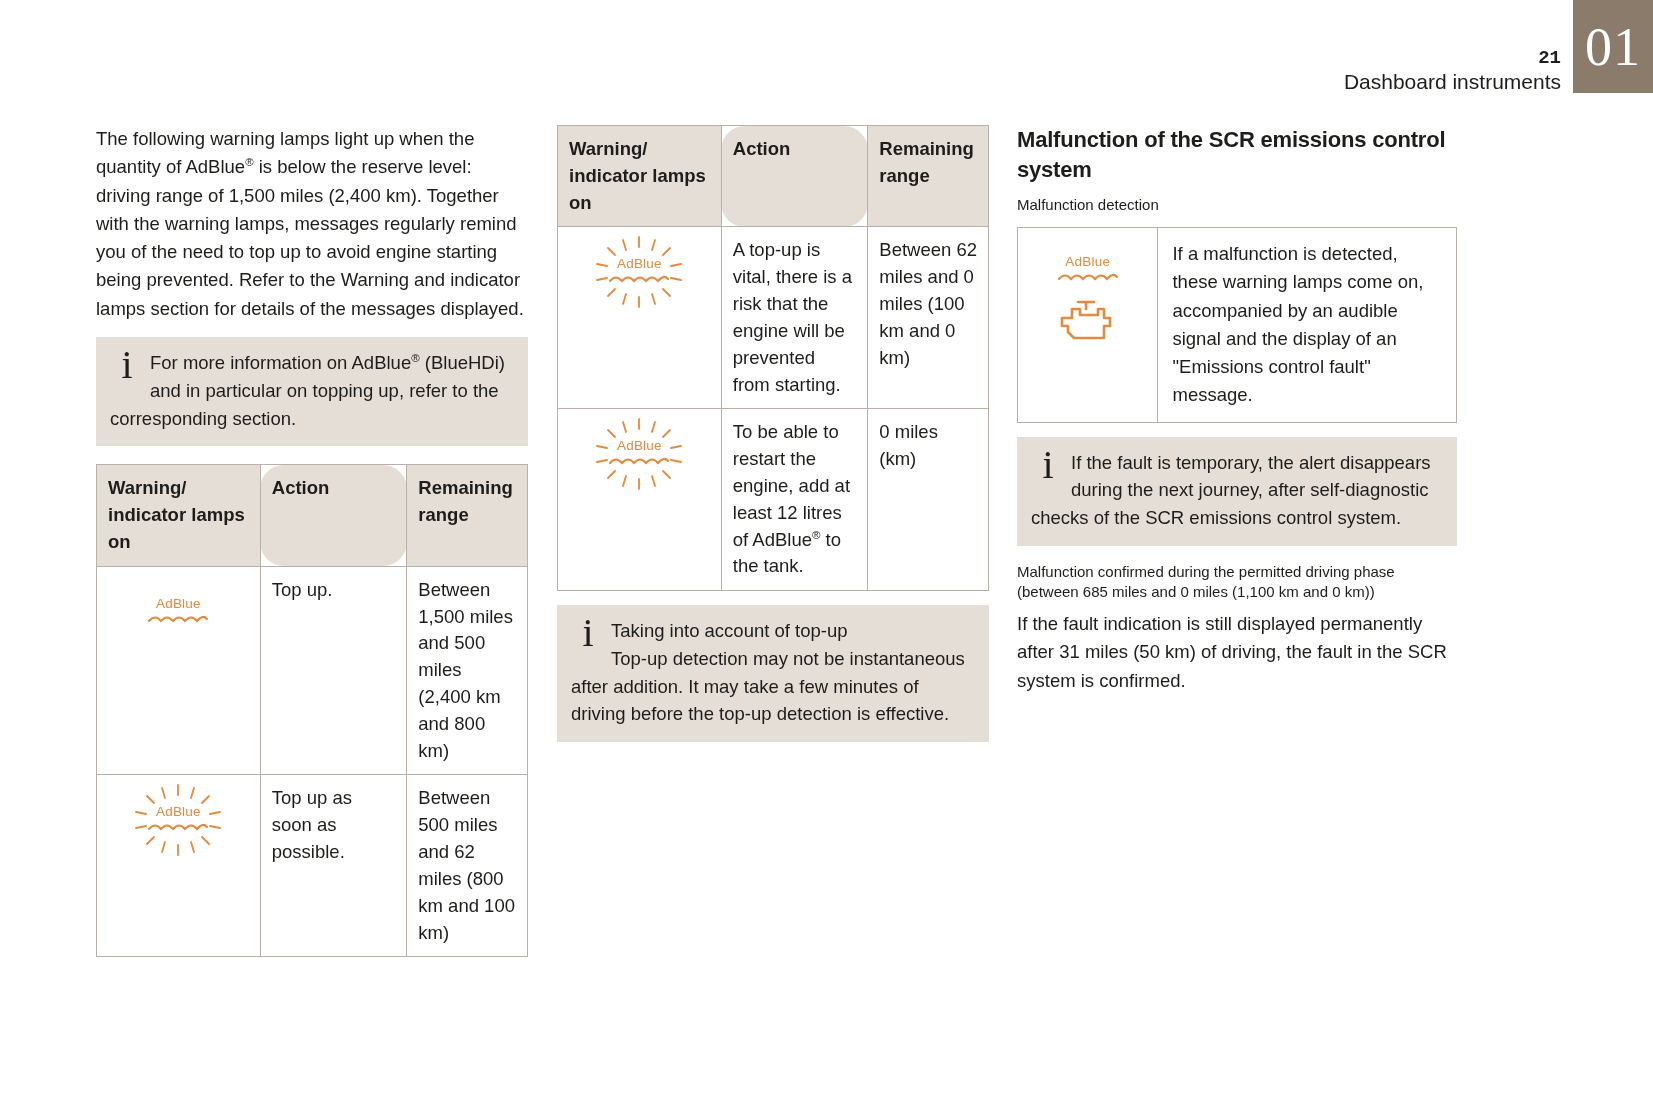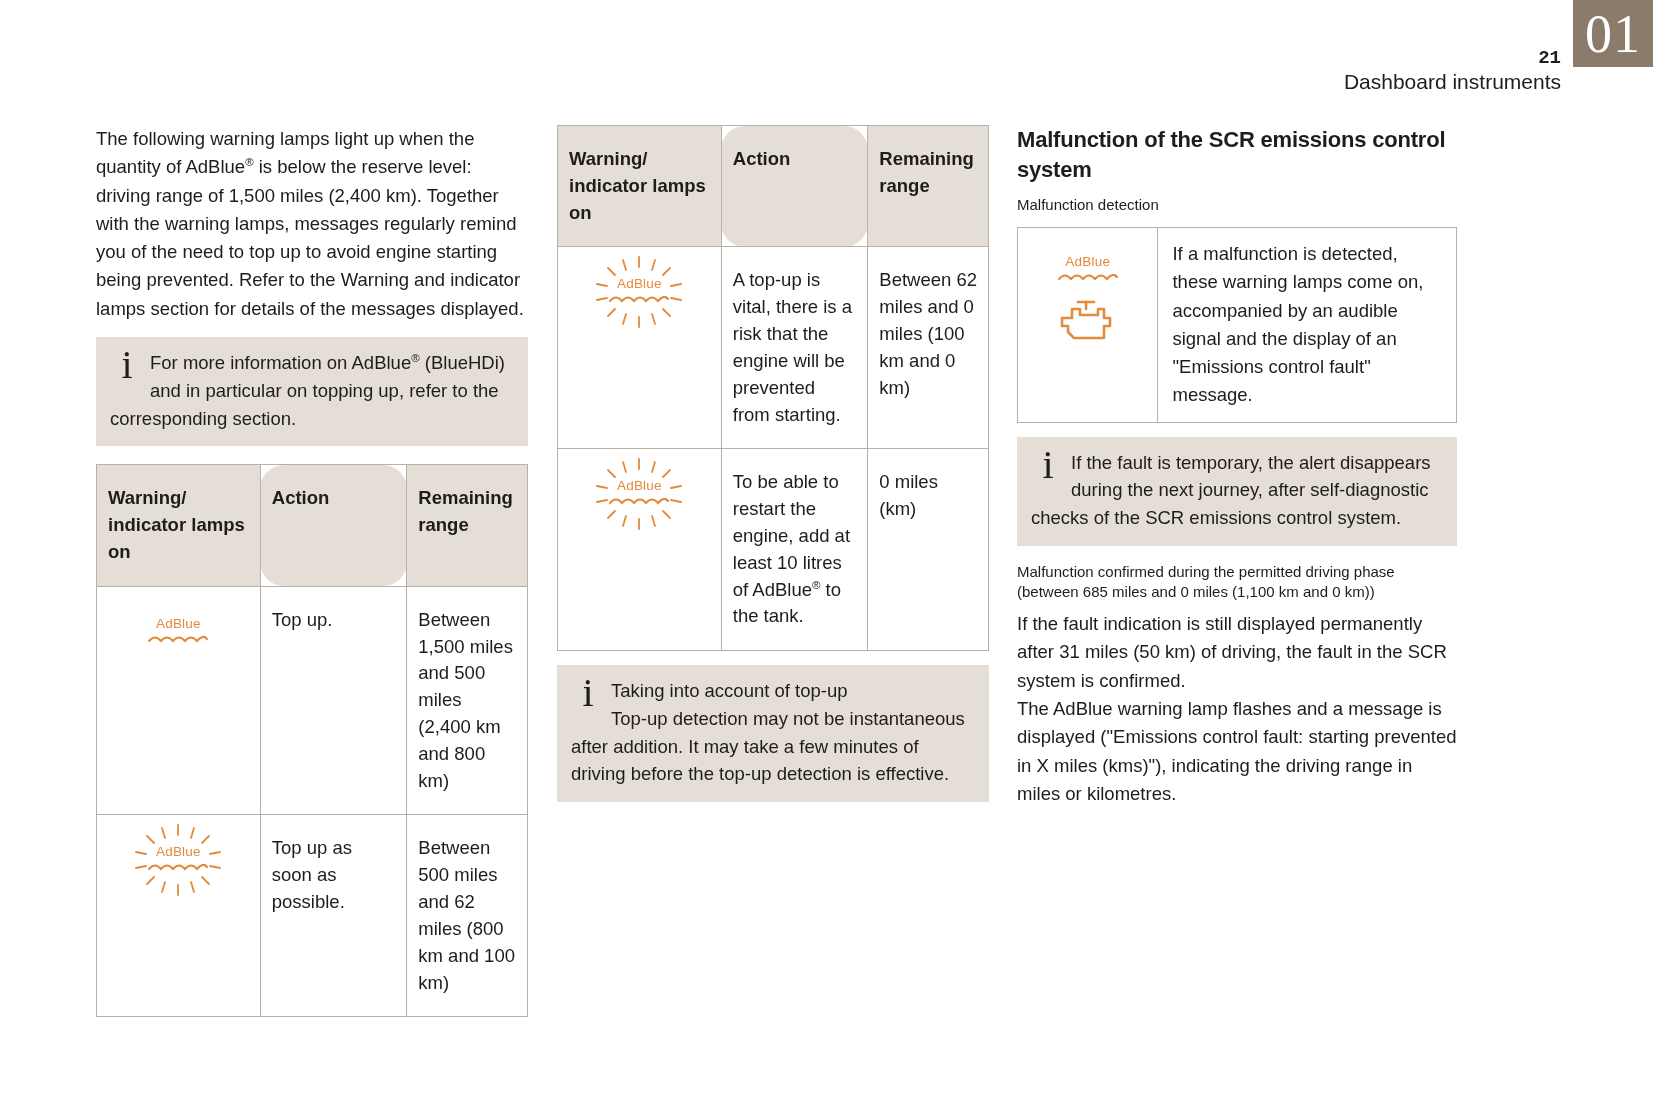--- a/index.html
+++ b/index.html
@@ -9,21 +9,21 @@
     background:#ffffff;
     font-family:"Liberation Sans", sans-serif;
     color:#1d1d1b;
     position:relative;
     overflow:hidden;
   }
 
   
   .chapter-tab{
     position:absolute; top:0; right:0;
-    width:80px; height:67px;
+    width:80px; height:93px;
     background:#8b7b6b;
     display:flex; align-items:center; justify-content:center;
   }
   .chapter-tab .num{
     font-family:"Liberation Serif", serif;
     font-size:54px; color:#ffffff; line-height:1; letter-spacing:1px;
   }
   .header-text{
     position:absolute; top:48px; right:92px;
     text-align:right;
@@ -78,21 +78,21 @@
   
   table.wt{
     border-collapse:collapse;
     width:100%;
     margin-top:18px;
     table-layout:fixed;
   }
   table.wt th, table.wt td{
     border:1px solid #b9b1a7;
     vertical-align:top;
-    padding:20px 11px;
+    padding:10px 11px;
     font-size:18.5px;
     line-height:1.45;
   }
   table.wt th{
     background:#e5ded6;
     font-weight:bold;
     text-align:left;
   }
   table.wt td.lampcell{
     text-align:center;
@@ -268,21 +268,21 @@
             </g>
           </svg>
           <span class="adblue-core">
             <span class="adblue-word">AdBlue</span>
             <svg class="adblue-waves" width="62" height="13" viewBox="0 0 62 13">
               <path d="M2 8 Q8 1 14 8 Q20 1 26 8 Q32 1 38 8 Q44 1 50 8 Q56 1 60 6" fill="none" stroke="#e28a3d" stroke-width="2.1" stroke-linecap="round"></path>
             </svg>
           </span>
         </span>
       </td>
-      <td><span>To be able to restart the engine, add at least 10 litres of AdBlue</span><sup>®</sup><span> to the tank.</span></td>
+      <td><span>To be able to restart the engine, add at least 12 litres of AdBlue</span><sup>®</sup><span> to the tank.</span></td>
       <td>0 miles (km)</td>
     </tr>
   </tbody>
     </table>
 
   <div class="note clearfix">
     <span class="ibox">i</span>
     <b>Taking into account of top-up</b><br>
     <span>Top-up detection may not be instantaneous after addition. It may take a few minutes of driving before the top-up detection is effective.</span>
   </div>
@@ -320,14 +320,13 @@
 
 
   <div class="note clearfix">
     <span class="ibox">i</span>
     <span>If the fault is temporary, the alert disappears during the next journey, after self-diagnostic checks of the SCR emissions control system.</span>
   </div>
 
   <h2 class="sub" style="margin-top:16px;">Malfunction confirmed during the permitted driving phase (between 685 miles and 0 miles (1,100 km and 0 km))</h2>
 
   <p class="body">If the fault indication is still displayed permanently after 31 miles (50 km) of driving, the fault in the SCR system is confirmed.</p>
-  <p class="body"><span>The AdBlue warning lamp flashes and a message is displayed ("</span><b>Emissions control fault: starting prevented in X miles (kms)</b><span>"), indicating the driving range in miles or kilometres.</span></p>
 </div>
 
 </body></html>

